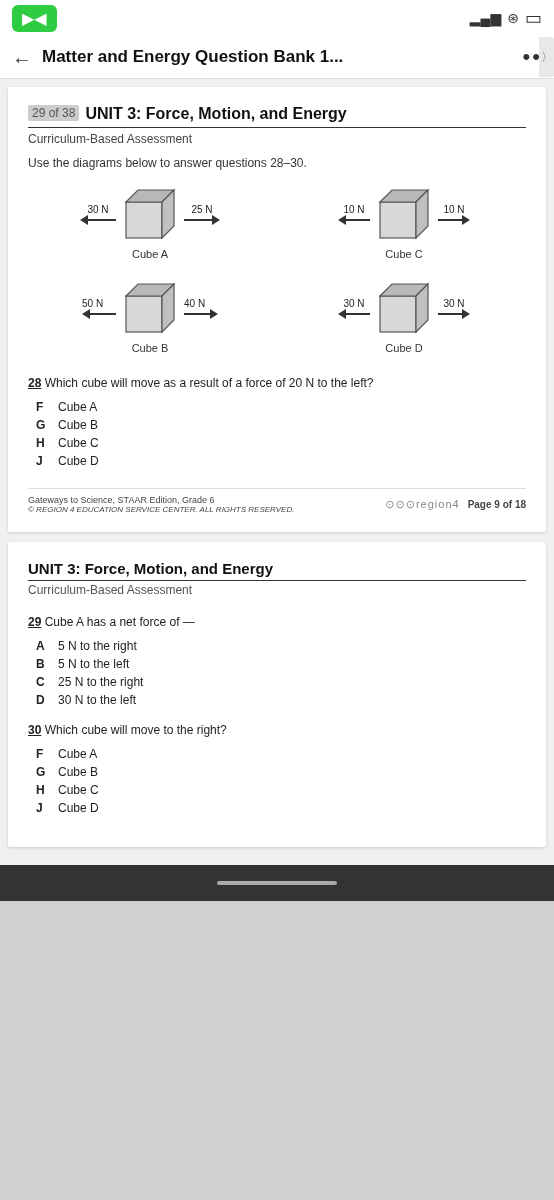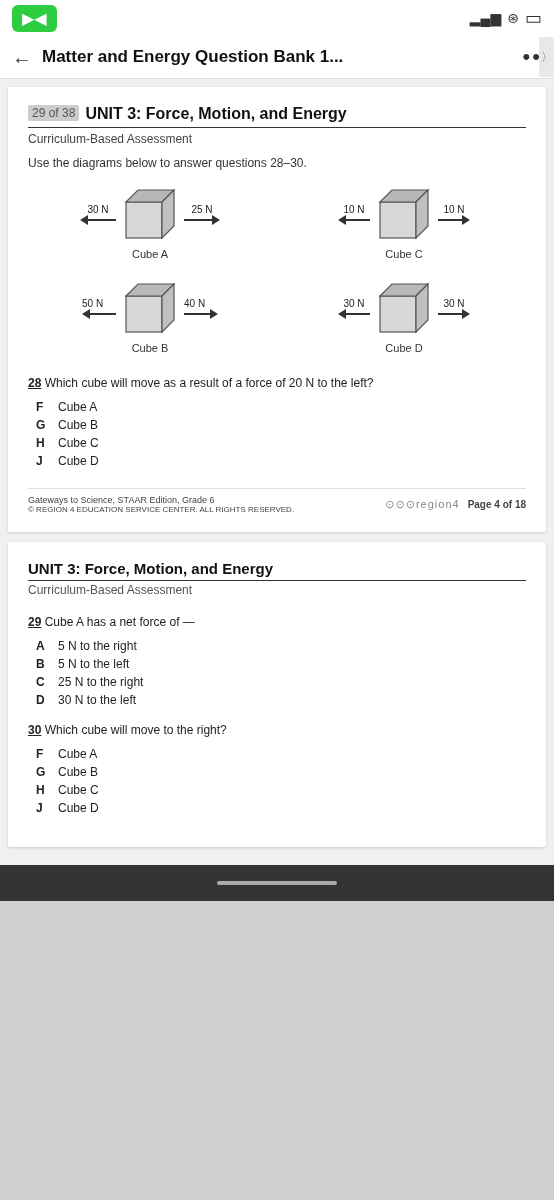--- a/index.html
+++ b/index.html
@@ -408,25 +408,25 @@
         <li>
           <span class="option-letter">J</span>
           <span>Cube D</span>
         </li>
       </ul>
     </div>
 
     <div class="page-footer">
       <div>
         <div>Gateways to Science, STAAR Edition, Grade 6</div>
-        <div style="font-size:8px;">© REGION 4 EDUCATION SERVICE CENTER. ALL RIGHTS RESERVED.</div>
+        <div style="font-size:8px;font-style:italic;">© REGION 4 EDUCATION SERVICE CENTER. ALL RIGHTS RESERVED.</div>
       </div>
       <div style="display:flex;align-items:center;gap:8px;">
         <span class="footer-logo">⊙⊙⊙region4</span>
-        <span style="font-size:10px;font-weight:bold;">Page 4 of 18</span>
+        <span style="font-size:10px;font-weight:bold;">Page 9 of 18</span>
       </div>
     </div>
 
   </div>
 
   <div class="page">
 
     <div class="unit-title-large">
       <span>UNIT 3: Force, Motion, and Energy</span>
     </div>

